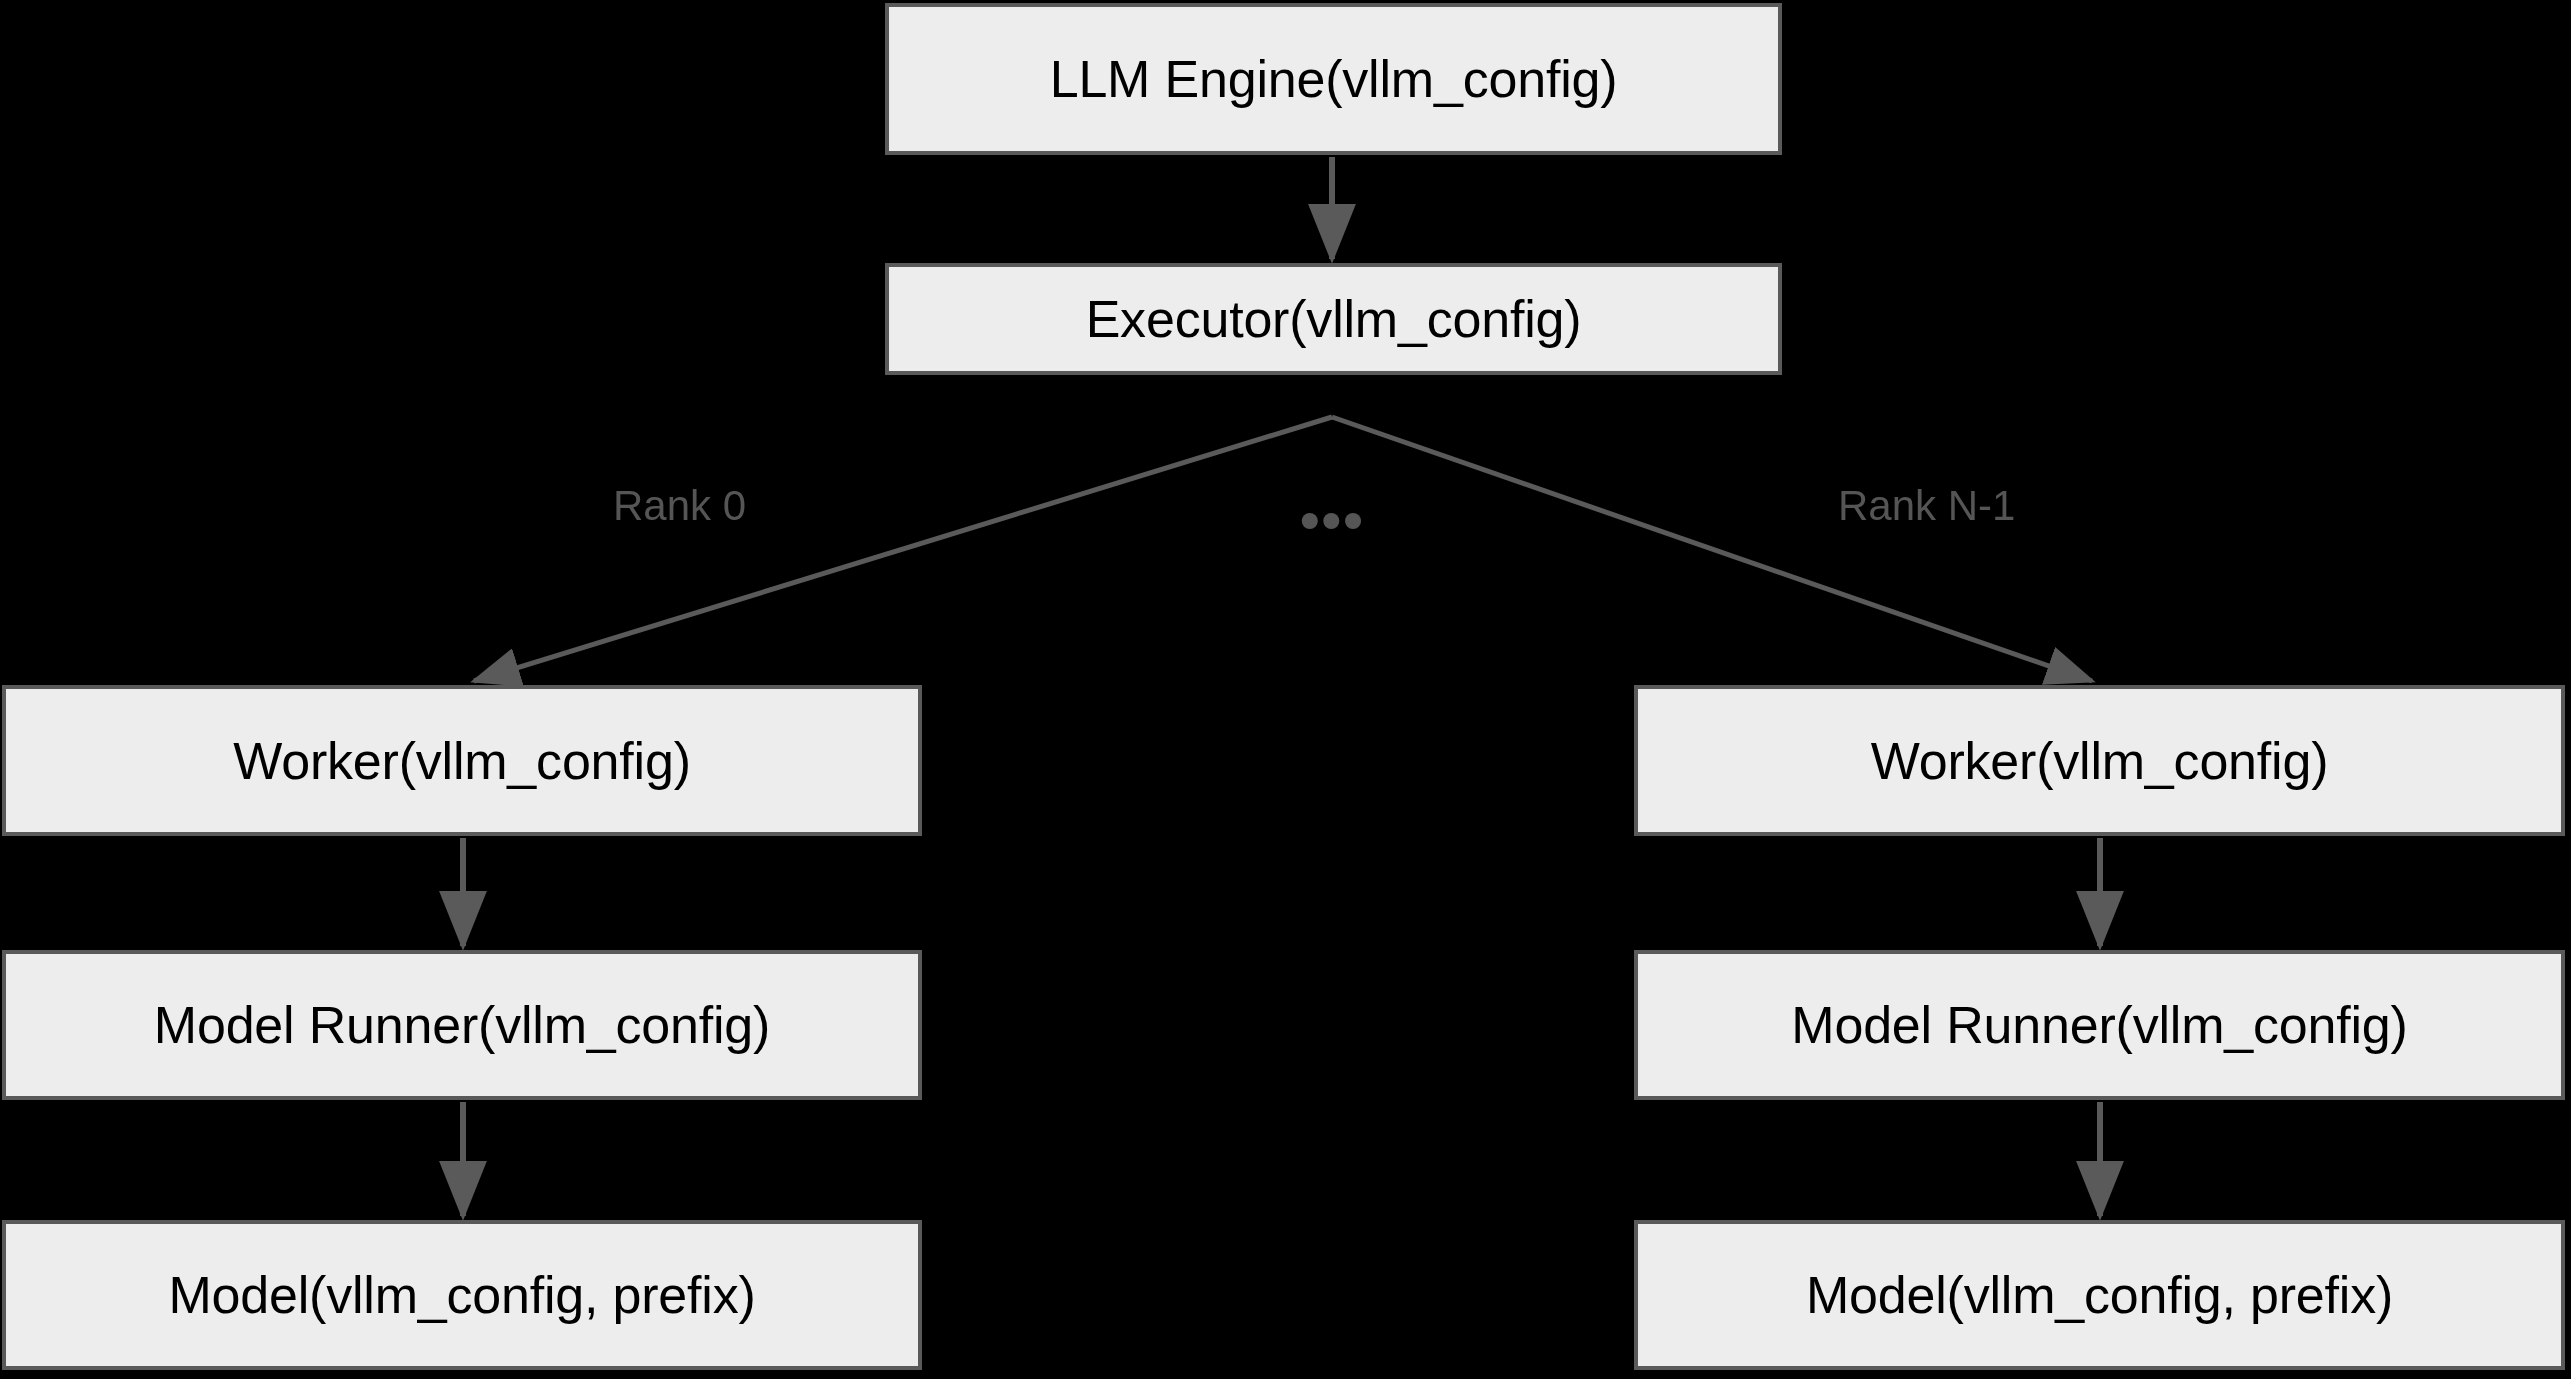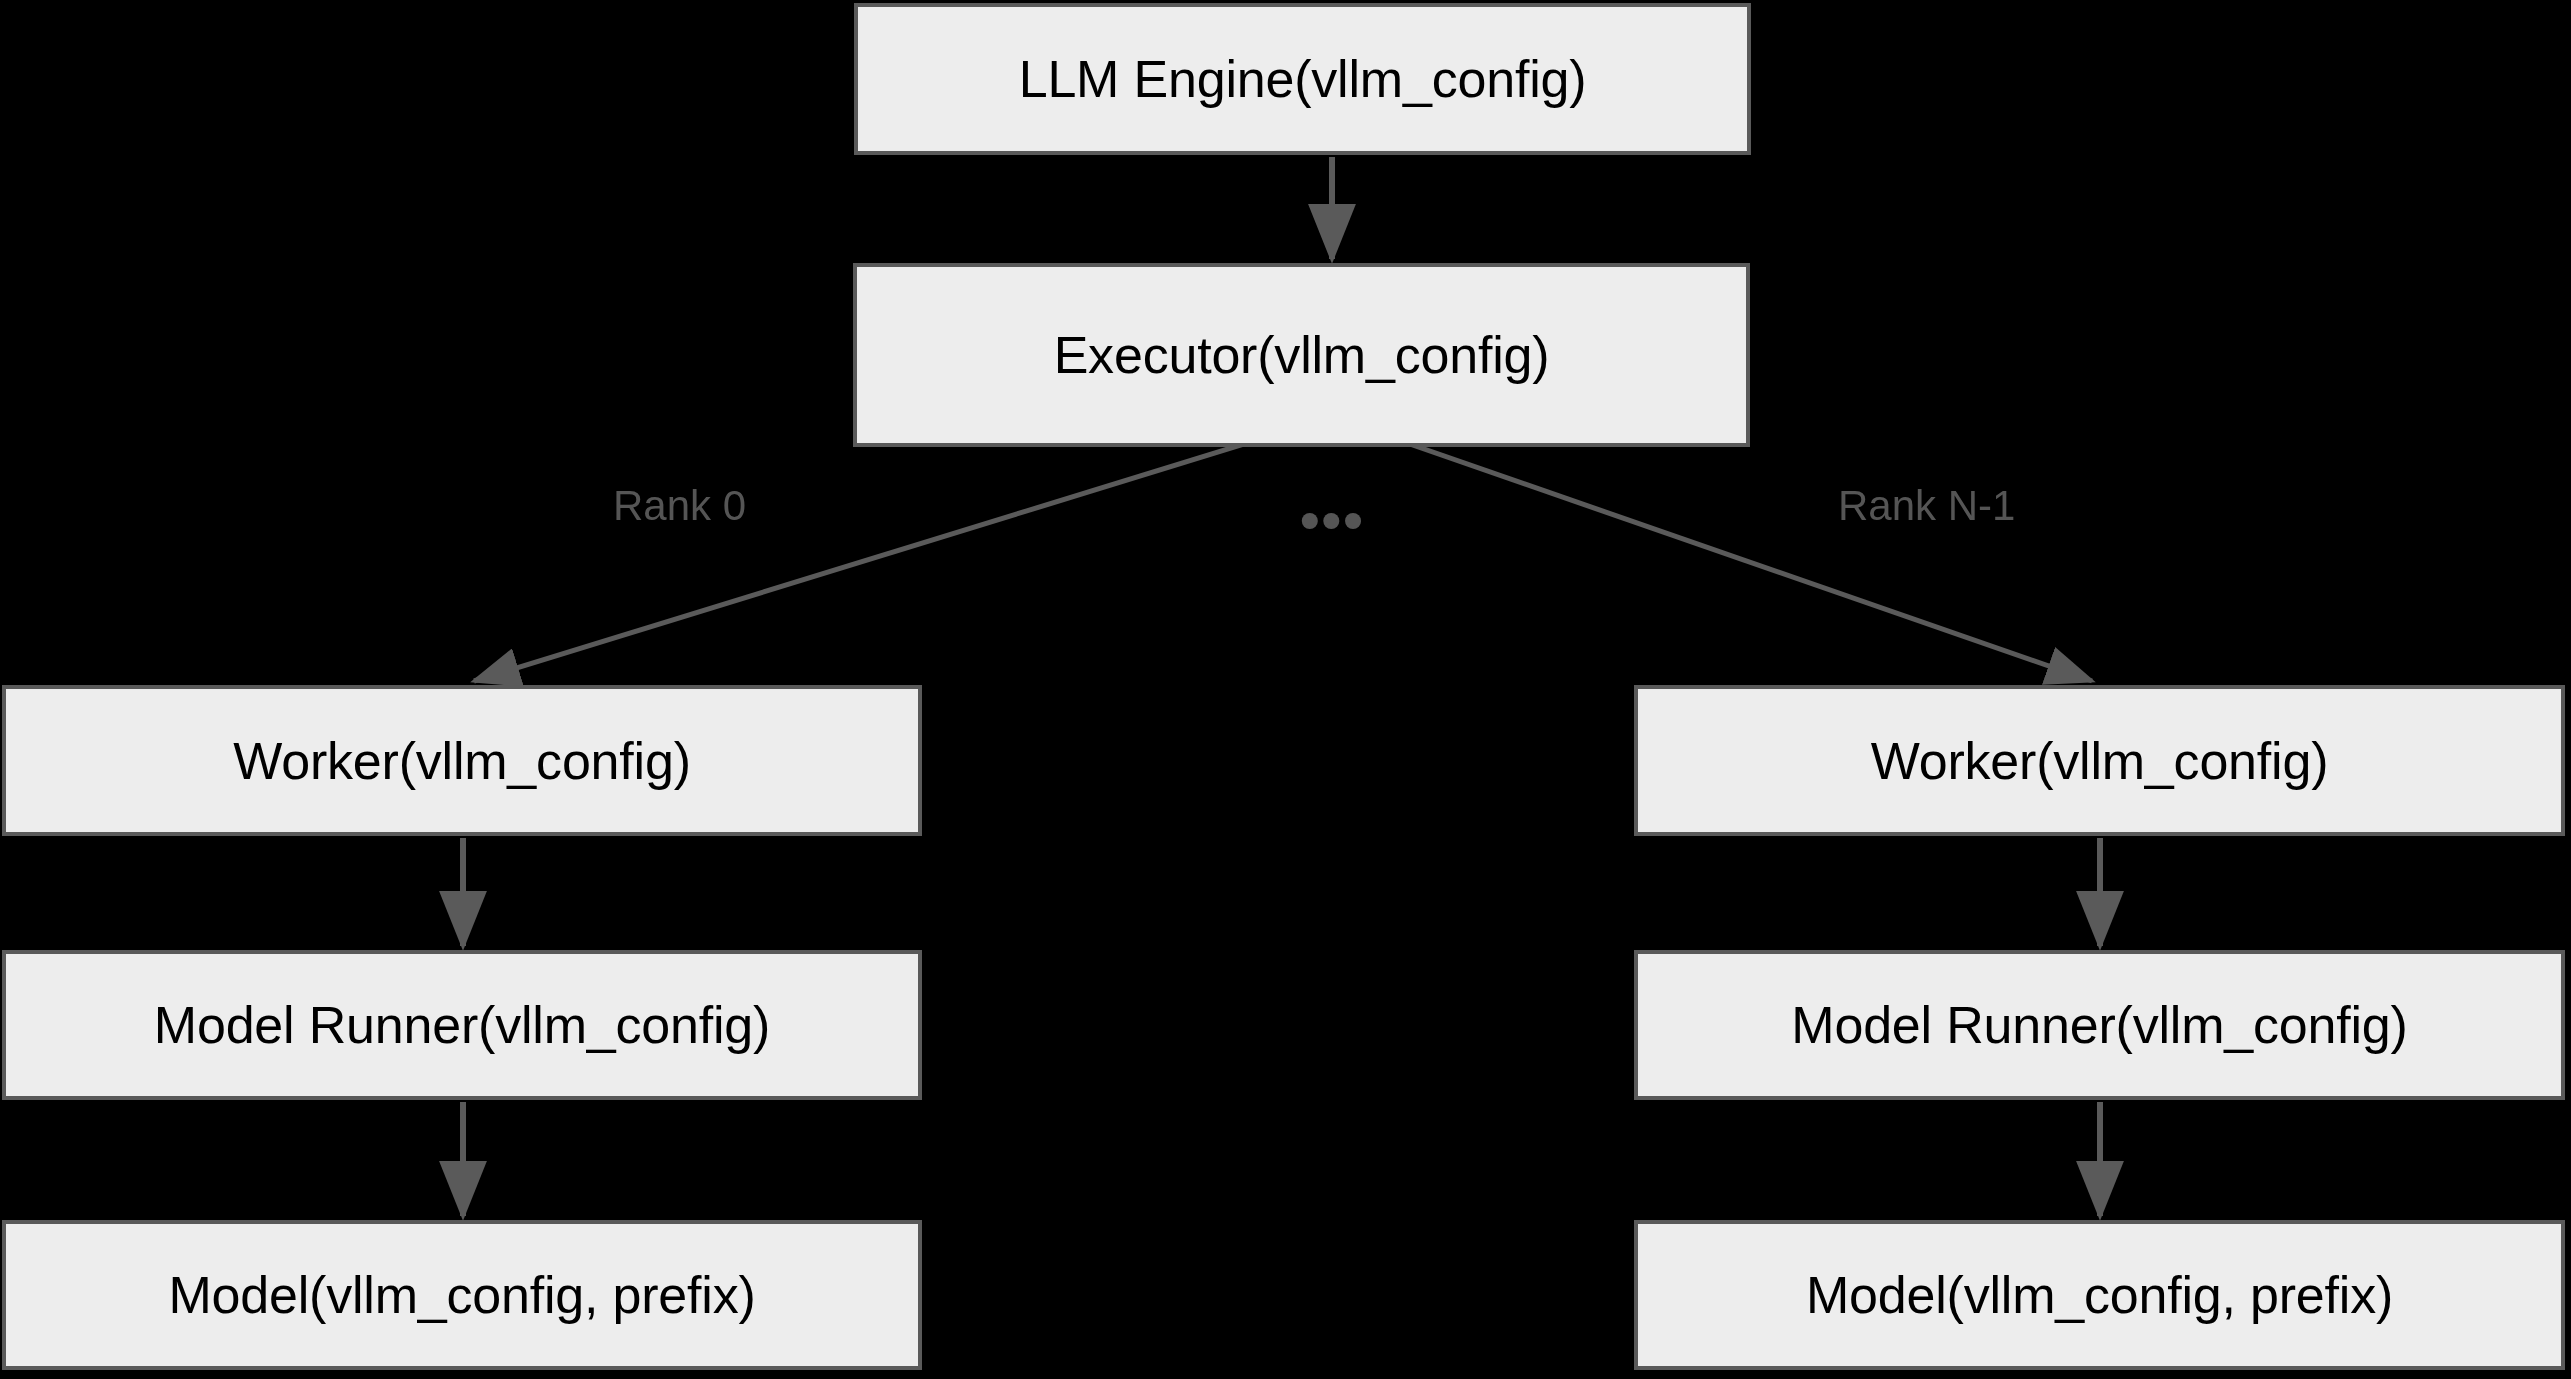--- a/index.html
+++ b/index.html
@@ -34,22 +34,22 @@
     display: flex;
     align-items: center;
     justify-content: center;
     color: #000000;
     font-family: "Liberation Sans", sans-serif;
     font-size: 52px;
     font-weight: 400;
     letter-spacing: -0.2px;
     white-space: nowrap;
   }
-  .node-llm-engine   { left: 854px;  top: 3px;    width: 897px; height: 152px; }
-  .node-executor     { left: 853px;  top: 263px;  width: 897px; height: 184px; }
+  .node-llm-engine   { left: 885px;  top: 3px;    width: 897px; height: 152px; }
+  .node-executor     { left: 885px;  top: 263px;  width: 897px; height: 112px; }
   .node-worker-l     { left: 2px;    top: 685px;  width: 920px; height: 151px; }
   .node-worker-r     { left: 1634px; top: 685px;  width: 931px; height: 151px; }
   .node-runner-l     { left: 2px;    top: 950px;  width: 920px; height: 150px; }
   .node-runner-r     { left: 1634px; top: 950px;  width: 931px; height: 150px; }
   .node-model-l      { left: 2px;    top: 1220px; width: 920px; height: 150px; }
   .node-model-r      { left: 1634px; top: 1220px; width: 931px; height: 150px; }
 
   .edge-label {
     position: absolute;
     color: #555555;

